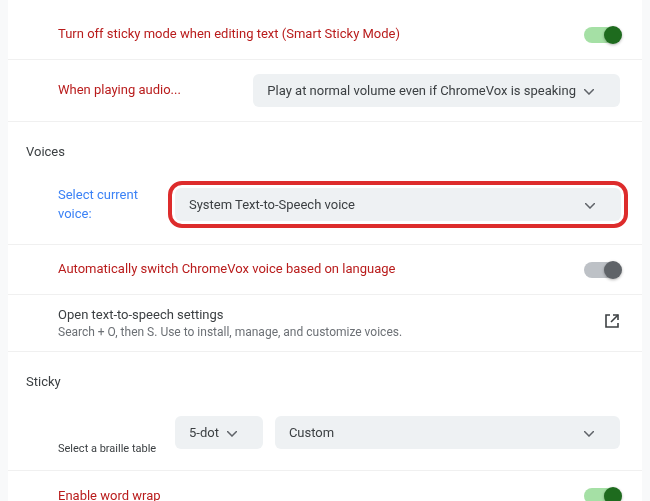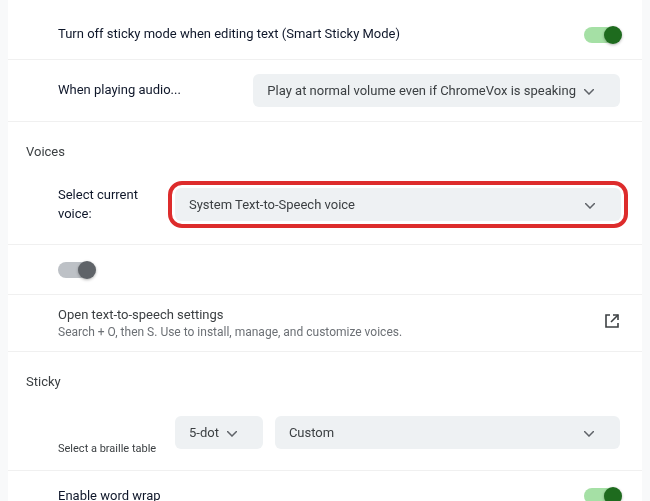--- a/index.html
+++ b/index.html
@@ -26,21 +26,21 @@
       justify-content: space-between;
       padding: 14px 22px 14px 50px;
       border-bottom: 1px solid #f0f0f0;
       min-height: 50px;
     }
     .row.no-border {
       border-bottom: none;
     }
     .label {
       font-size: 13px;
-      color: #0f172a;
+      color: #b91c1c;
       line-height: 1.4;
       flex: 0 0 auto;
       max-width: 180px;
     }
     .section-header {
       font-size: 13px;
       color: #3c4043;
       padding: 22px 0 6px 18px;
     }
     .toggle {
@@ -91,21 +91,21 @@
       flex-shrink: 0;
     }
     .voice-row {
       display: flex;
       align-items: center;
       padding: 16px 0 16px 50px;
       border-bottom: 1px solid #f0f0f0;
     }
     .voice-label {
       font-size: 13px;
-      color: #0f172a;
+      color: #3b82f6;
       line-height: 1.4;
       width: 110px;
       flex-shrink: 0;
     }
     .highlight-wrapper {
       flex: 1;
       margin-right: 14px;
       border: 4px solid #dd2c2c;
       border-radius: 14px;
       padding: 3px;
@@ -191,20 +191,21 @@
         <span class="dropdown-arrow">
           <svg class="arrow" viewBox="0 0 10 6">
               <path d="M0 0 L5 5 L10 0" fill="none" stroke="currentColor" stroke-width="1.5"></path>
             </svg>
         </span>
       </div>
     </div>
   </div>
 
   <div class="row">
+    <div class="label" style="max-width:420px">Automatically switch ChromeVox voice based on language</div>
     <div class="toggle off">
       <div class="toggle-knob"></div>
     </div>
   </div>
 
   <div class="tts-block">
     <div>
       <div class="tts-title">Open text-to-speech settings</div>
       <div class="tts-sub">Search + O, then S. Use to install, manage, and customize voices.</div>
     </div>

